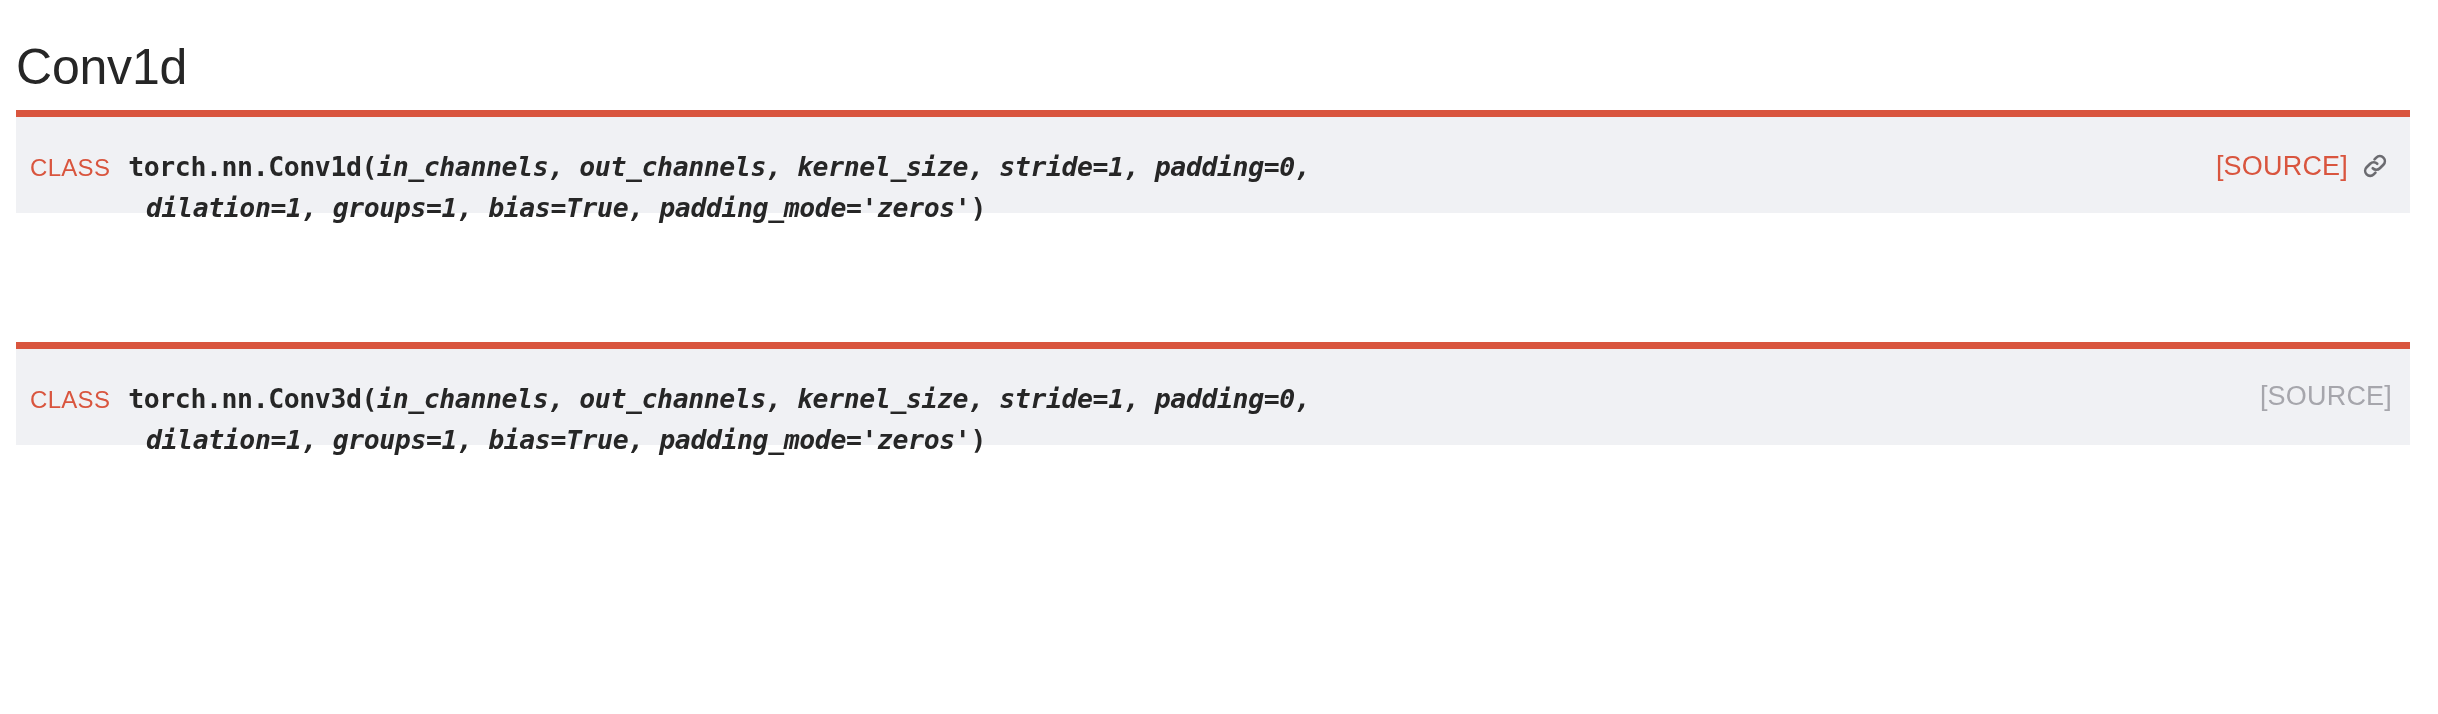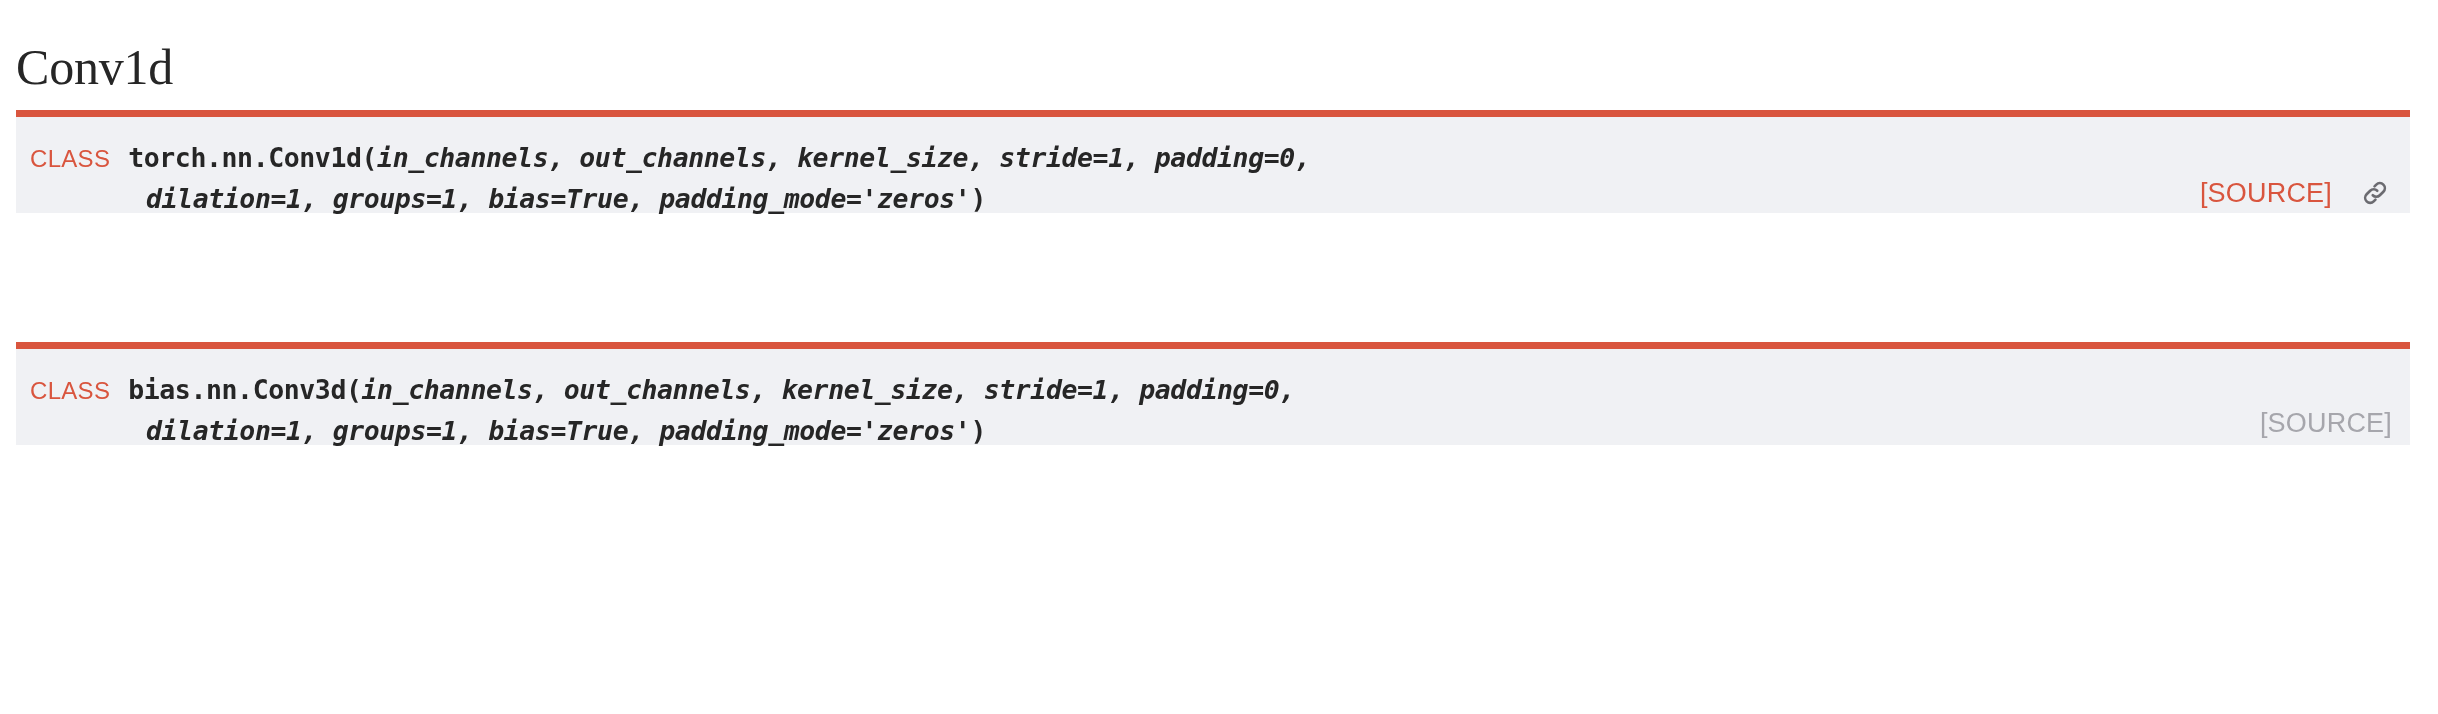--- a/index.html
+++ b/index.html
@@ -19,21 +19,21 @@
     position: relative;
     width: 2438px;
     height: 714px;
     background: #ffffff;
   }
 
   
   .section-title {
     position: absolute;
     left: 16px;
-    font-family: Liberation Serif, serif;
+    font-family: Liberation Sans, sans-serif;
     font-size: 50px;
     font-weight: 400;
     line-height: 1;
     color: #262626;
     letter-spacing: -0.2px;
     white-space: nowrap;
   }
   #title-conv1d { top: 8px; }
   #title-conv3d { top: 240px; }
 
@@ -47,21 +47,21 @@
     border-top: 7px solid #d9553e;
   }
   #panel-conv1d { top: 110px; height: 103px; }
   #panel-conv3d { top: 342px; height: 103px; }
 
   .sig-inner {
     position: relative;
     width: 100%;
     height: 100%;
     box-sizing: border-box;
-    padding: 21px 16px 18px 14px;
+    padding: 30px 16px 18px 14px;
   }
 
   .sig-text {
     font-family: "DejaVu Sans Mono", "Liberation Mono", monospace;
     font-size: 26.5px;
     line-height: 40px;
     color: #262626;
     white-space: nowrap;
   }
 
@@ -98,22 +98,21 @@
     padding-left: 116px;
   }
 
   
   .source-wrap {
     position: absolute;
     right: 18px;
     top: 32px;
     display: flex;
     align-items: center;
-    gap: 26px;
-    margin-top: 27px;
+    gap: 10px;
   }
   .source-link {
     font-family: "Liberation Sans", sans-serif;
     font-size: 27px;
     font-weight: 400;
     letter-spacing: 0.2px;
     text-decoration: none;
     white-space: nowrap;
   }
   .source-link.active { color: #d9553e; }
@@ -158,21 +157,21 @@
       </div>
 
     </div>
   </div>
 
 
   <div class="sig-panel" id="panel-conv3d">
     <div class="sig-inner">
 
       <div class="sig-text">
-        <span class="kw-class">CLASS</span><span class="sig-path">bias.nn.Conv3d</span><span class="sig-punct">(</span><span class="sig-params">in_channels, out_channels, kernel_size, stride=1, padding=0,</span>
+        <span class="kw-class">CLASS</span><span class="sig-path">torch.nn.Conv3d</span><span class="sig-punct">(</span><span class="sig-params">in_channels, out_channels, kernel_size, stride=1, padding=0,</span>
       </div>
 
       <div class="sig-text sig-line2">
         <span class="sig-params">dilation=1, groups=1, bias=True, padding_mode='zeros'</span><span class="sig-punct">)</span>
       </div>
 
       <div class="source-wrap">
         <a class="source-link muted" href="#">[SOURCE]</a>
       </div>
 

